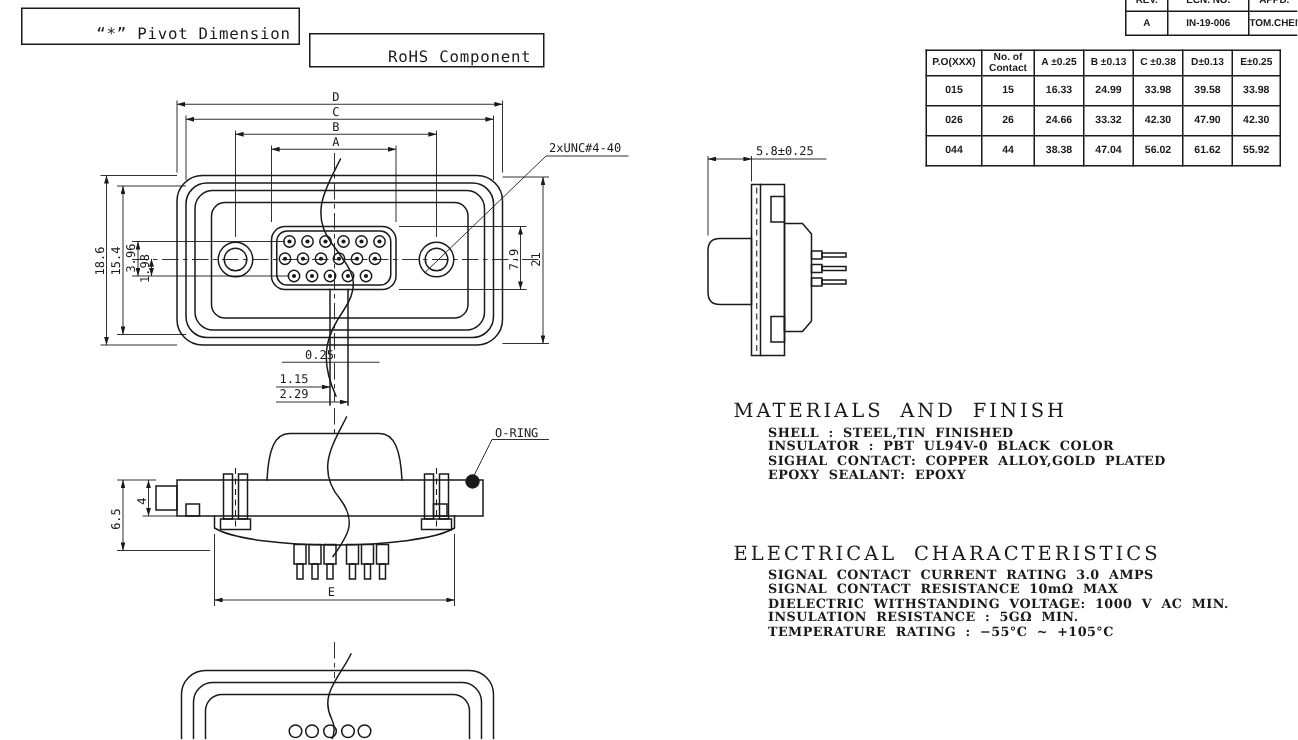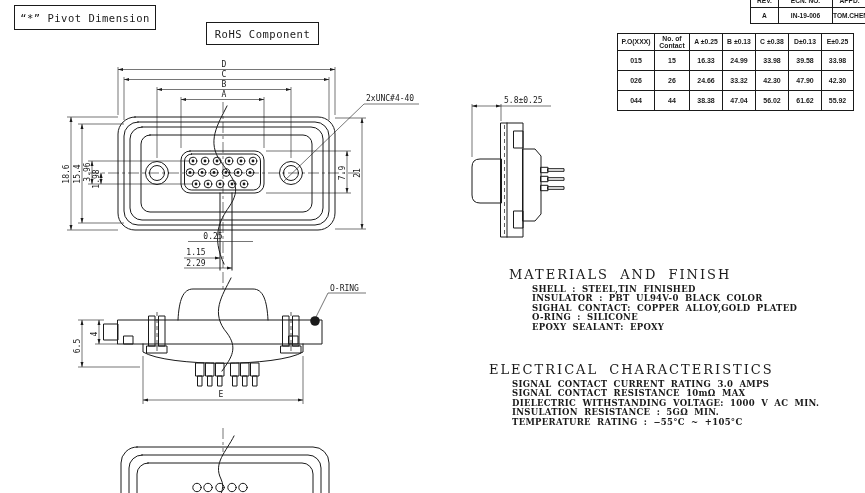--- a/index.html
+++ b/index.html
@@ -1,38 +1,38 @@
 <!DOCTYPE html>
 <html><head>
 <meta charset="utf-8">
 <style>
   html,body{margin:0;padding:0;background:#fff;}
   #page{position:relative;width:865px;height:493px;background:#fff;overflow:hidden;
         font-family:"DejaVu Sans Mono", monospace;color:#1a1a1a;}
-  .callout{position:absolute;border:1px solid #1a1a1a;display:flex;align-items:center;justify-content:center;
-           font-size:10.5px;letter-spacing:0.5px;white-space:nowrap;}
+  .callout{position:absolute;border:1px solid #1a1a1a;display:flex;align-items:flex-end;justify-content:center;
+           font-size:10.5px;letter-spacing:0.5px;white-space:nowrap;padding-left:44px;}
   #callout-pivot{left:14px;top:5px;width:140px;height:23px;}
   #callout-rohs{left:206px;top:22px;width:111px;height:21px;}
 
   table{border-collapse:collapse;table-layout:fixed;background:#fff;}
   th,td{border:1px solid #1a1a1a;text-align:center;vertical-align:middle;
         font-family:"Liberation Sans", sans-serif;font-weight:bold;padding:0;}
   #rev-table{position:absolute;left:750px;top:-7px;width:113px;border:1.6px solid #1a1a1a;}
   #rev-table th{font-size:6.6px;height:13px;}
   #rev-table td{font-size:6.6px;height:15px;}
   #spec-table{position:absolute;left:617px;top:33px;width:233px;border:1.8px solid #1a1a1a;}
   #spec-table th{font-size:6.8px;height:16px;line-height:7.2px;}
   #spec-table td{font-size:7px;height:19px;}
 
   .textblock{position:absolute;font-family:"DejaVu Serif", serif;}
   .textblock .tb-title{font-size:13px;letter-spacing:2px;word-spacing:5px;white-space:nowrap;}
   .textblock .tb-lines{margin-top:3px;padding-left:8px;}
   .textblock .tb-lines div{font-size:8.5px;font-weight:bold;letter-spacing:0.3px;word-spacing:3px;
                            line-height:9.4px;white-space:nowrap;padding-left:15px;}
-  #materials-block{left:489px;top:267px;margin-left:20px;}
+  #materials-block{left:489px;top:267px;}
   #electrical-block{left:489px;top:362px;}
 
   svg{position:absolute;left:0;top:0;}
   svg *{vector-effect:non-scaling-stroke;}
   .ln{stroke:#1a1a1a;stroke-width:1;fill:none;stroke-linecap:square;}
   .dim{stroke:#1a1a1a;stroke-width:0.6;fill:none;}
   .cl{stroke:#1a1a1a;stroke-width:0.6;fill:none;stroke-dasharray:11 3 3 3;}
   .dash{stroke:#1a1a1a;stroke-width:0.7;fill:none;stroke-dasharray:4 3;}
   svg text{font-family:"DejaVu Sans Mono", monospace;font-size:8px;fill:#1a1a1a;}
 </style>
@@ -103,21 +103,20 @@
     </tr>
   </tbody>
     </table>
 
   <div class="textblock" id="materials-block">
     <div class="tb-title">MATERIALS AND FINISH</div>
     <div class="tb-lines">
       <div>SHELL : STEEL,TIN FINISHED</div>
       <div>INSULATOR : PBT UL94V-0 BLACK COLOR</div>
       <div>SIGHAL CONTACT: COPPER ALLOY,GOLD PLATED</div>
-      <div>O-RING : SILICONE</div>
       <div>EPOXY SEALANT: EPOXY</div>
     </div>
   </div>
 
   <div class="textblock" id="electrical-block">
     <div class="tb-title">ELECTRICAL CHARACTERISTICS</div>
     <div class="tb-lines">
       <div>SIGNAL CONTACT CURRENT RATING 3.0 AMPS</div>
       <div>SIGNAL CONTACT RESISTANCE 10mΩ MAX</div>
       <div>DIELECTRIC WITHSTANDING VOLTAGE: 1000 V AC MIN.</div>

